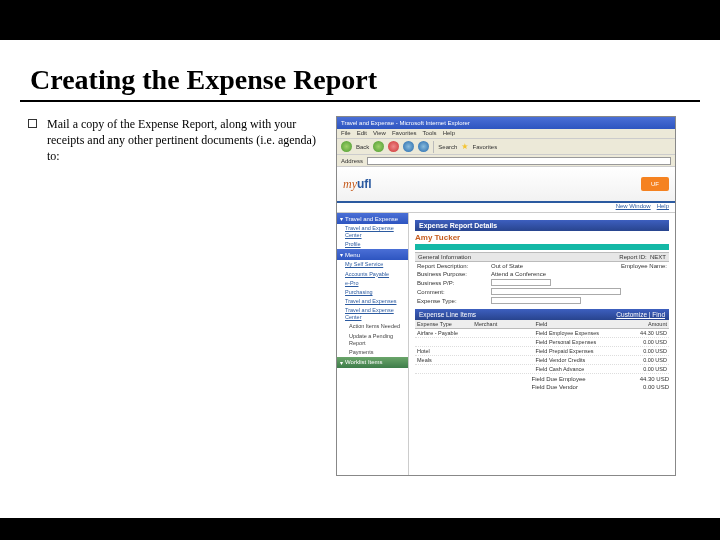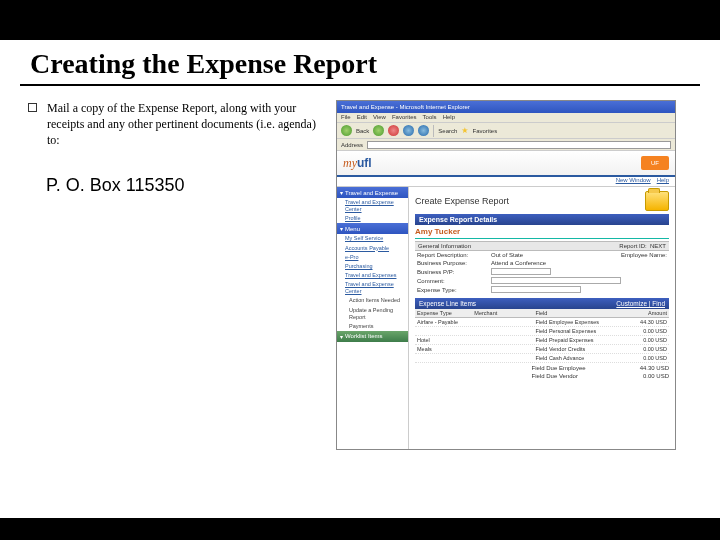--- a/index.html
+++ b/index.html
@@ -14,21 +14,21 @@
     position: absolute;
     top: 40px;
     left: 0;
     width: 720px;
     height: 478px;
     background: #fff;
   }
   .title {
     font-size: 28px;
     font-weight: bold;
-    padding: 8px 30px 4px 30px;
+    padding: 24px 30px 4px 30px;
     color: #000;
   }
   .title-underline {
     height: 2px;
     background: #000;
     margin: 0 20px 10px 20px;
   }
   .content-row {
     display: flex;
     padding: 4px 16px 0 28px;
@@ -116,21 +116,21 @@
     display:flex;
     align-items:center;
     padding:0 4px;
     gap:4px;
   }
   .ie-addr .field {
     flex:1; height:8px; background:#fff; border:1px solid #999;
   }
   
   .portal-header {
-    height: 26px;
+    height: 36px;
     background: linear-gradient(#fff,#f2f2f2);
     border-bottom: 2px solid #2b5aa0;
     display:flex;
     align-items:center;
     justify-content:space-between;
     padding: 2px 6px;
   }
   .logo-my { font-style: italic; font-size:12px; color:#c65c1e; font-family: cursive; }
   .logo-ufl { font-weight:bold; font-size:12px; color:#2b5aa0; }
   .uf-badge { width:28px; height:14px; background:#f58220; color:#fff; font-size:6px; display:flex; align-items:center; justify-content:center; border-radius:2px; }
@@ -170,21 +170,21 @@
   .yellow-folder { width:24px; height:20px; background:linear-gradient(#ffe17a,#f5b400); border:1px solid #c79a00; border-radius:2px; position:relative; }
   .yellow-folder:before { content:""; position:absolute; top:-4px; left:2px; width:10px; height:4px; background:#f5c84b; border:1px solid #c79a00; border-bottom:none; border-radius:2px 2px 0 0;}
   .bluebar {
     background: linear-gradient(#3d5fbf,#28448e);
     color:#fff;
     font-size:7px;
     font-weight:bold;
     padding:2px 4px;
     margin-top:3px;
   }
-  .tab-line { font-size:8px; color:#c65c1e; font-weight:bold; margin:2px 0; border-bottom:1px solid #14b8a6; padding-bottom:2px;}
+  .tab-line { font-size:8px; color:#c65c1e; font-weight:bold; margin:2px 0; border-bottom:6px solid #14b8a6; padding-bottom:2px;}
   .section-gray {
     background:#e7e7e7;
     font-size:6px;
     padding:1px 3px;
     display:flex;
     justify-content:space-between;
     border-top:1px solid #bbb;
     border-bottom:1px solid #bbb;
   }
   .form-rows { font-size:6px; }
@@ -220,21 +220,20 @@
   <div class="title-underline"></div>
 
   <div class="content-row">
 
     <div class="left-col">
       <div class="bullet-row">
         <span class="bullet-box"></span>
         <span class="bullet-text">Mail a copy of the Expense Report, along with your receipts and any other pertinent documents (i.e. agenda) to:</span>
       </div>
       <div class="address">
-        <div>P. O. Box 115350</div>
       </div>
     </div>
 
     <div class="right-col">
       <div class="ie-titlebar">
         <span>Travel and Expense - Microsoft Internet Explorer</span>
       </div>
       <div class="ie-menubar">
         <span>File</span>
         <span>Edit</span>
@@ -295,24 +294,20 @@
           <div class="sb-item sb-sub">Update a Pending Report</div>
           <div class="sb-item sb-sub">Payments</div>
 
           <div class="sb-section-hdr green">
             <span>▾</span>
             <span>Worklist Items</span>
           </div>
         </div>
 
         <div class="main-area">
-          <div class="page-title-row">
-            <div class="page-title">Create Expense Report</div>
-            <div class="yellow-folder"></div>
-          </div>
 
           <div class="bluebar">Expense Report Details</div>
           <div class="tab-line">Amy Tucker</div>
 
           <div class="section-gray">
             <span>General Information</span>
             <span>
               <span>Report ID:</span>&nbsp;
               <span>NEXT</span>
             </span>

